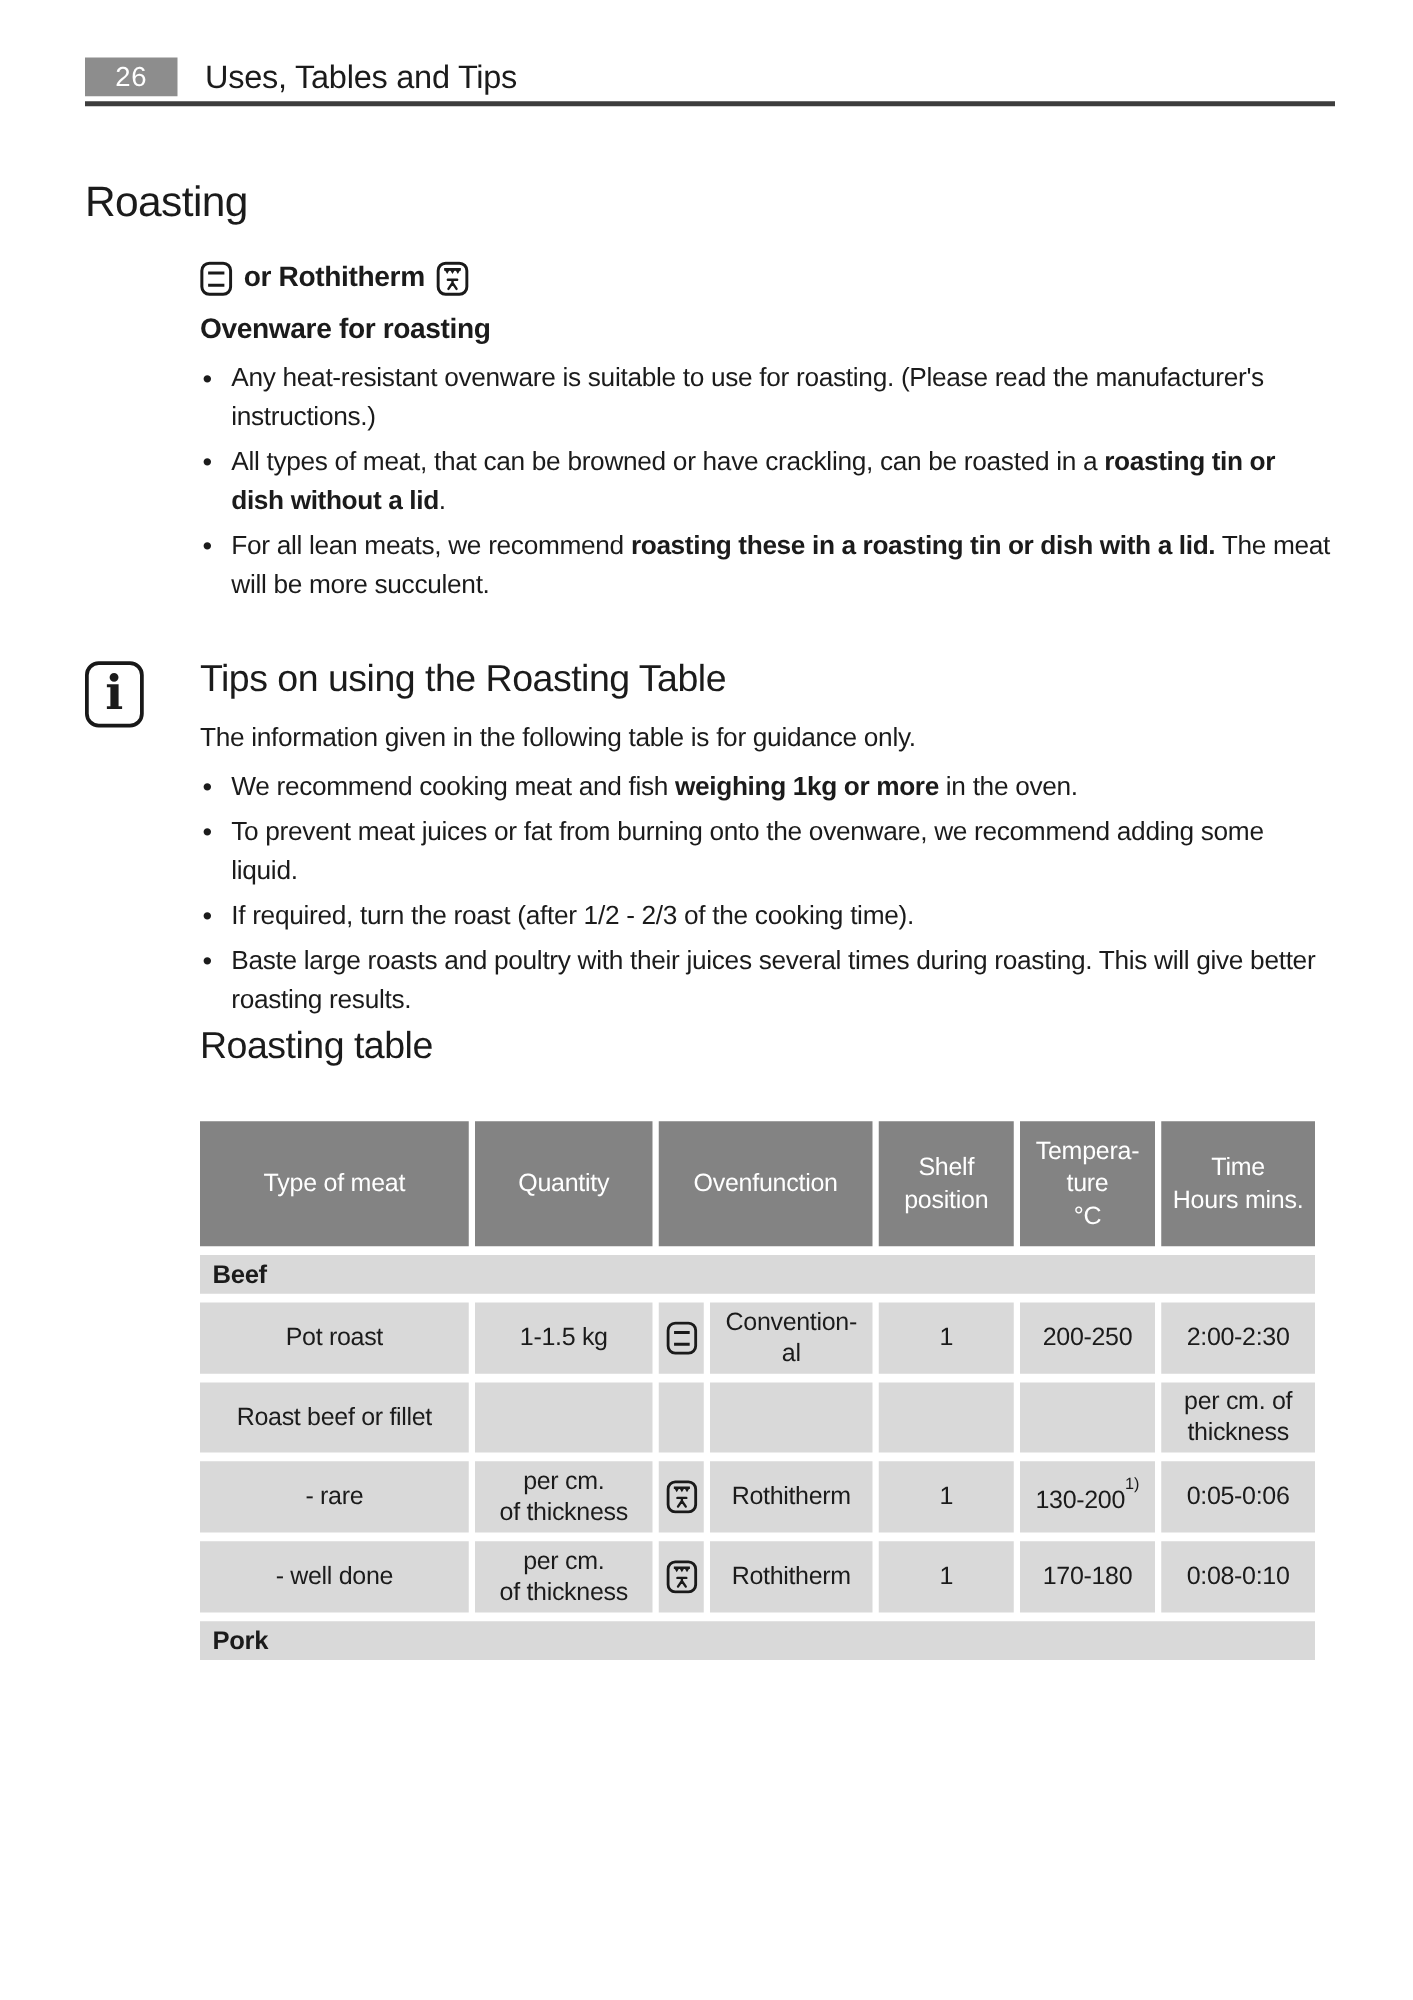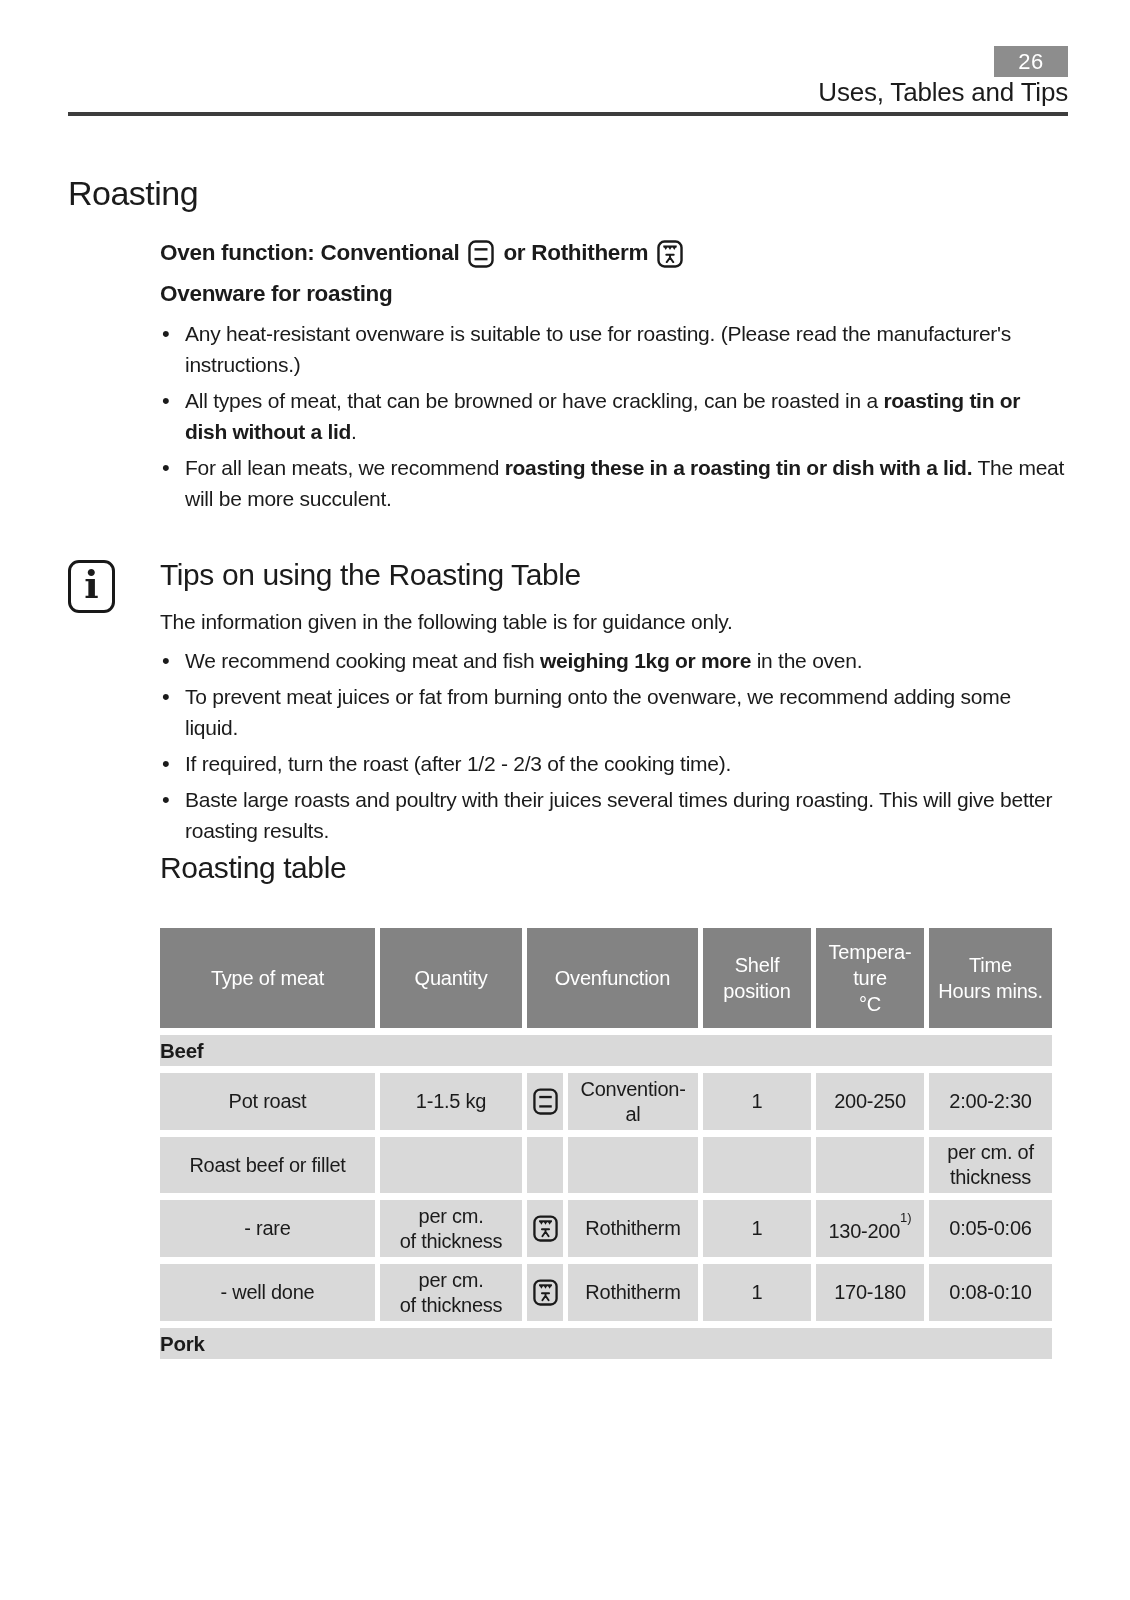--- a/index.html
+++ b/index.html
@@ -6,21 +6,21 @@
   html, body { background: #ffffff; }
   body {
     width: 1130px; height: 1600px;
     font-family: "Liberation Sans", sans-serif;
     color: #1b1b1b;
     overflow: hidden;
   }
   .page { padding: 46px 62px 0 68px; position: relative; }
 
   
-  .running-header { display: flex; align-items: flex-end; flex-direction: column; }
+  .running-header { display: flex; align-items: flex-end; }
   .pagenum-box {
     width: 74px; height: 31px;
     background: #8d8d8d; color: #ffffff;
     font-size: 22px; display: flex; align-items: center; justify-content: center;
     letter-spacing: 0.5px;
   }
   .chapter-title { font-size: 26px; margin-left: 22px; letter-spacing: -0.2px; }
   .header-rule { border-top: 4px solid #3d3d3d; margin-top: 4px; }
 
   
@@ -76,21 +76,21 @@
   thead tr { height: 100px; }
   table.roast td {
     background: #d9d9d9;
     font-size: 20px; letter-spacing: -0.25px;
     vertical-align: middle; text-align: center;
     padding: 3px 4px; line-height: 25px;
   }
   tr.data-row { height: 57px; }
   tr.row-tall { height: 56px; }
   tr.section-row { height: 31px; }
-  tr.section-row td { text-align: left; font-weight: 700; padding-left: 0; font-size: 20.5px; }
+  tr.section-row td { text-align: left; font-weight: 700; padding-left: 10px; font-size: 20.5px; }
   td.cell-type { text-align: left; padding-left: 10px; }
   td.cell-icon { padding: 0; }
   .pre { white-space: pre-line; }
   sup.note { font-size: 13px; position: relative; top: -8px; letter-spacing: 0; }
 
   .oven-icon { display: block; margin: 0 auto; }
 </style>
 </head>
 <body>
 
@@ -99,21 +99,20 @@
   <div class="running-header">
     <div class="pagenum-box">26</div>
     <div class="chapter-title">Uses, Tables and Tips</div>
   </div>
   <div class="header-rule"></div>
 
   <h1 class="doc-h1">Roasting</h1>
 
   <div class="indent">
     <p class="bold-line fn-line">
-      <span class="seg">Oven function: Conventional</span>
       <span class="icon-wrap">
         <svg class="oven-icon" width="26" height="28" viewBox="0 0 28 30">
           <rect x="1.6" y="1.6" width="24.8" height="26.8" rx="6.5" fill="none" stroke="#1a1a1a" stroke-width="2.6"></rect>
           <line x1="7" y1="10" x2="21" y2="10" stroke="#1a1a1a" stroke-width="2.6"></line>
           <line x1="7" y1="20.5" x2="21" y2="20.5" stroke="#1a1a1a" stroke-width="2.6"></line>
         </svg>
       </span>
       <span class="seg">or Rothitherm</span>
       <span class="icon-wrap">
         <svg class="oven-icon" width="26" height="28" viewBox="0 0 28 30">

